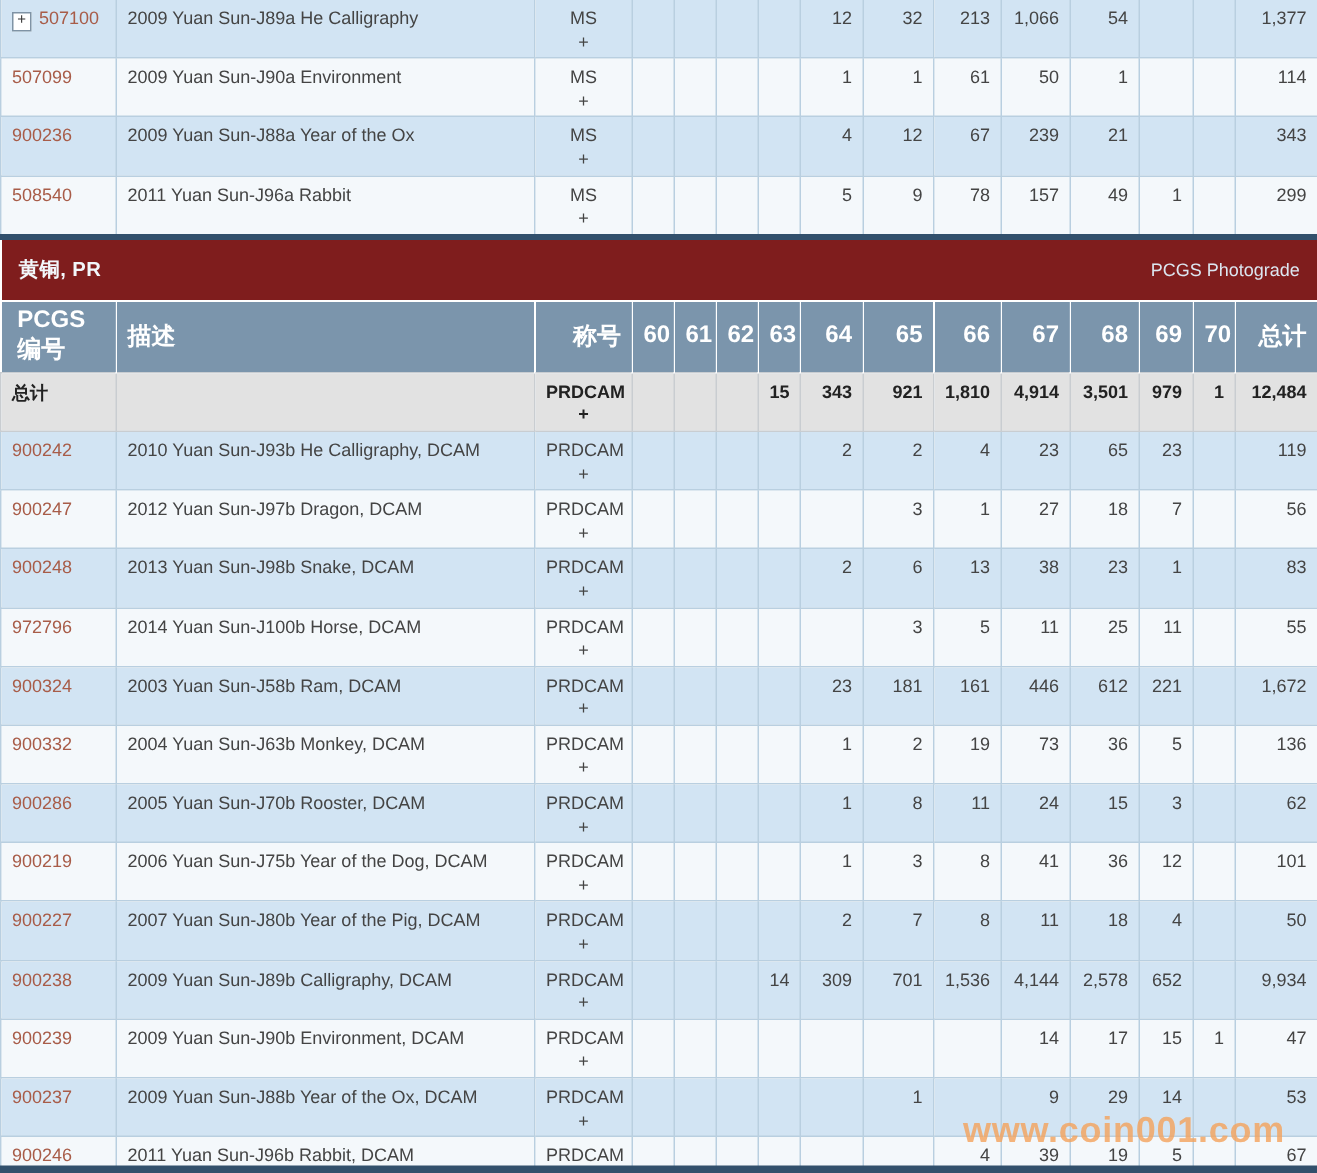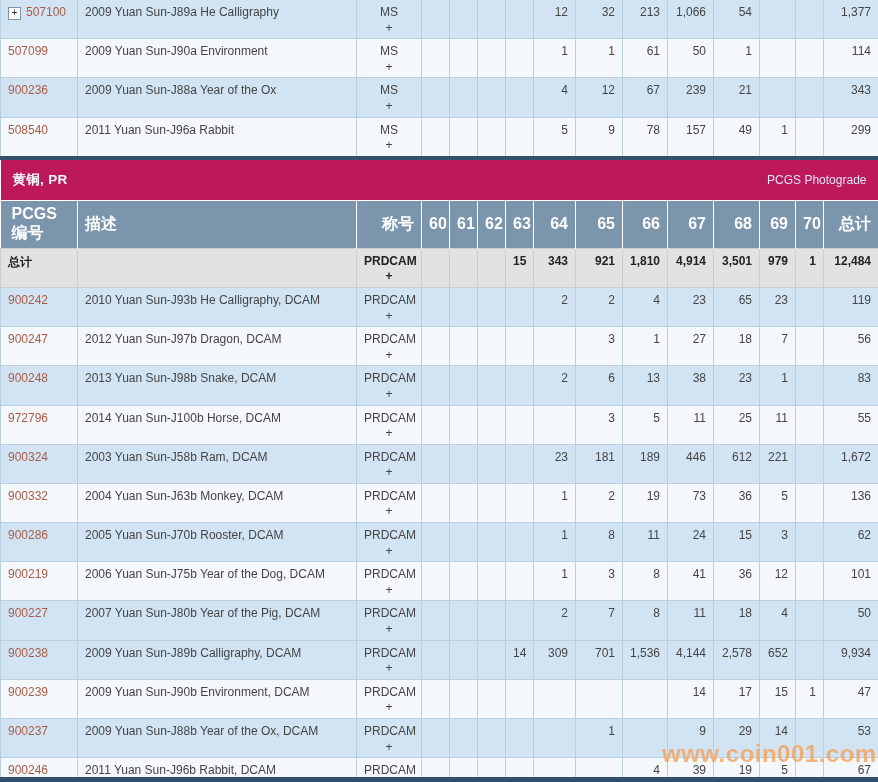--- a/index.html
+++ b/index.html
@@ -17,41 +17,41 @@
   td.desc{text-align:left;}
   td.desig{text-align:center;font-size:11.5px;line-height:1.3;color:#3d3d3d;}
   td.num{text-align:right;font-variant-numeric:tabular-nums;}
   #ms-body tr:first-child td{border-top:none;}
 
   
   tr.totalrow td{background:#e2e2e2;border-color:#c9cdd1;font-weight:bold;color:#222;}
   tr.totalrow td .tlabel{font-weight:bold;color:#222;}
 
   
-  .section-bar td{background:#be185d;border-top:4px solid #32506c;padding:0;}
+  .section-bar td{background:#7f1d1d;border-top:4px solid #32506c;padding:0;}
   .bar-flex{display:flex;justify-content:space-between;align-items:center;height:40px;padding:0 12px;}
   .bar-title{color:#f2f6fa;font-weight:bold;font-size:13.5px;letter-spacing:.3px;}
   .photograde{color:#dce6f0;font-size:12px;text-decoration:none;cursor:pointer;}
 
   
   .col-head th{background:#7b95ac;color:#fff;font-size:16px;font-weight:bold;
                padding:4px 7px;height:21px;border-right:1px solid rgba(255,255,255,.35);
                border-top:1px solid rgba(255,255,255,.5);vertical-align:middle;}
   .col-head th.th-id{text-align:left;padding-left:11px;}
   .col-head th.th-desc{text-align:left;}
   .col-head th.th-desig{text-align:right;}
   .col-head th.num{text-align:right;}
 
   
   .expand{display:inline-block;width:11px;height:11px;line-height:9px;text-align:center;
           border:1px solid #7f93a5;background:#fff;color:#333;font-size:10px;
           margin-right:5px;cursor:pointer;}
 
   .bottom-bar{position:absolute;left:0;right:0;bottom:0;height:5px;background:#32506c;}
-  .watermark{position:absolute;top:740px;left:662px;font-size:24px;font-weight:bold;
+  .watermark{position:absolute;top:740px;left:642px;font-size:24px;font-weight:bold;
              color:#f4a45f;opacity:.82;letter-spacing:.5px;white-space:nowrap;pointer-events:none;}
 </style>
 </head>
 <body>
 
 <div class="wrap">
   <table>
     <colgroup>
       <col style="width:77px">
         <col style="width:279px">
@@ -288,21 +288,21 @@
           <td class="desig">
             <div>PRDCAM</div>
             <div>+</div>
           </td>
           <td class="num"></td>
           <td class="num"></td>
           <td class="num"></td>
           <td class="num"></td>
           <td class="num">23</td>
           <td class="num">181</td>
-          <td class="num">189</td>
+          <td class="num">161</td>
           <td class="num">446</td>
           <td class="num">612</td>
           <td class="num">221</td>
           <td class="num"></td>
           <td class="num total">1,672</td>
         </tr>
         <tr class="data plain">
           <td class="id"><a class="idlink">900332</a></td>
           <td class="desc">2004 Yuan Sun-J63b Monkey, DCAM</td>
           <td class="desig">

